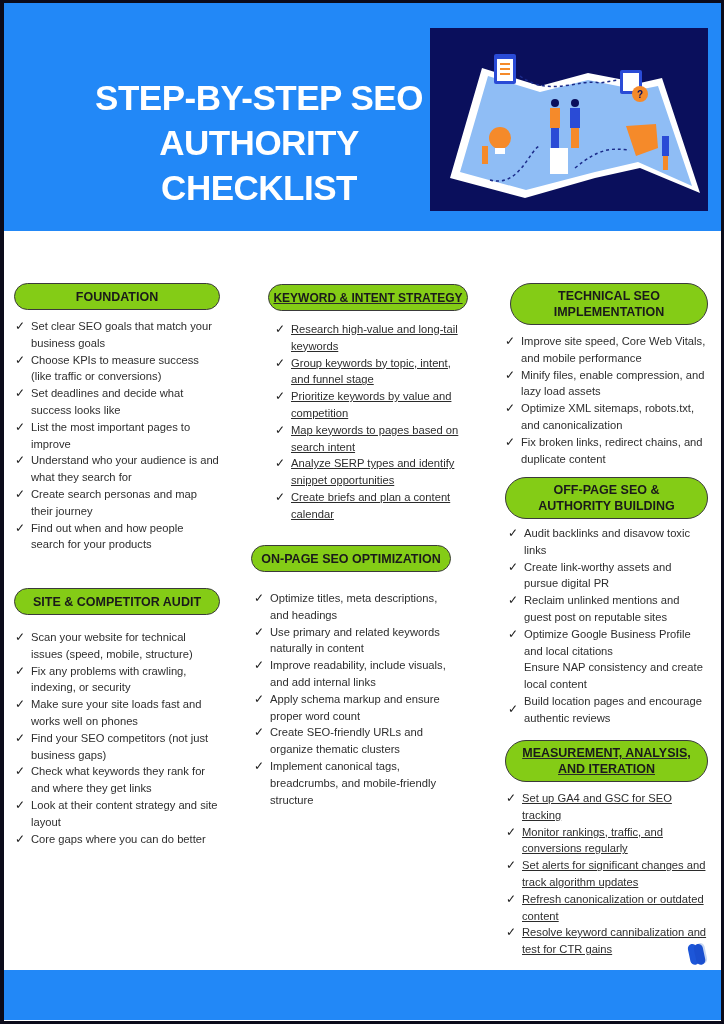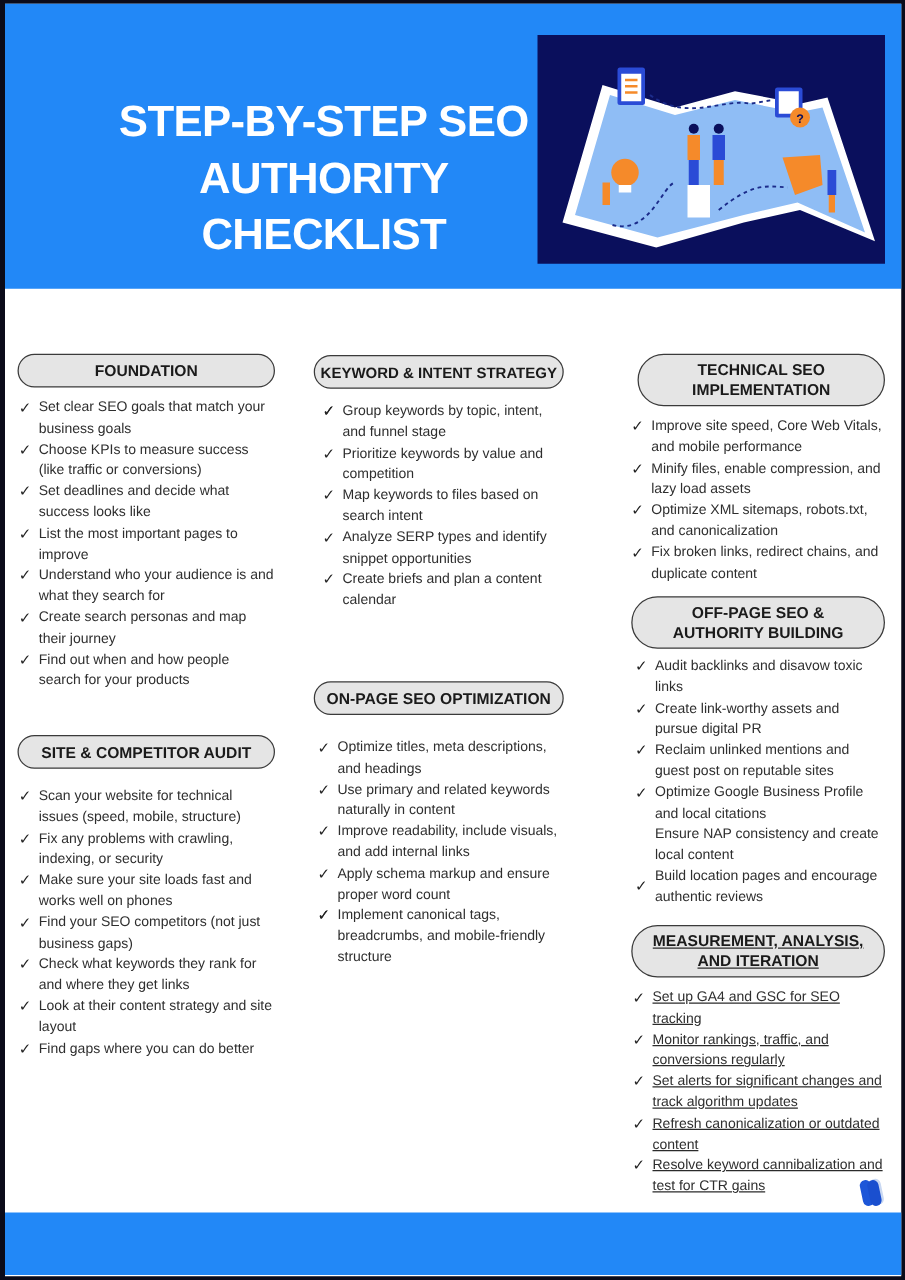--- a/index.html
+++ b/index.html
@@ -27,21 +27,21 @@
     background: #0a0f5c;
   }
 
   .footer {
     position: absolute; left: 4px; top: 970px; width: 717px; height: 50px;
     background: #2288f7;
   }
 
   .col { position: absolute; }
   .pill {
-    border: 1.5px solid #3a3a3a; border-radius: 22px; background: #e5e5e5;
+    border: 1.5px solid #3a3a3a; border-radius: 22px; background: #84cc16;
     font-weight: bold; font-size: 12.5px; color: #1a1a1a; text-align: center;
     display: flex; align-items: center; justify-content: center; line-height: 16px;
     padding: 0 8px;
   }
   ul.list { list-style: none; margin-top: 8px; }
   ul.list li {
     position: relative; padding-left: 17px; font-size: 11.2px; line-height: 16.8px;
     color: #2e2e2e; margin-bottom: 0;
   }
   ul.list li .check {
@@ -110,44 +110,44 @@
 
 <div class="col" style="left:14px; top:588px; width:206px;">
   <div class="pill" style="height:27px;">SITE &amp; COMPETITOR AUDIT</div>
   <ul class="list" style="margin-top:14px;">
     <li><span class="check">✓</span><span>Scan your website for technical issues (speed, mobile, structure)</span></li>
     <li><span class="check">✓</span><span>Fix any problems with crawling, indexing, or security</span></li>
     <li><span class="check">✓</span><span>Make sure your site loads fast and works well on phones</span></li>
     <li><span class="check">✓</span><span>Find your SEO competitors (not just business gaps)</span></li>
     <li><span class="check">✓</span><span>Check what keywords they rank for and where they get links</span></li>
     <li><span class="check">✓</span><span>Look at their content strategy and site layout</span></li>
-    <li><span class="check">✓</span><span>Find gaps where you can do better</span></li>
+    <li><span class="check">✓</span><span>Core gaps where you can do better</span></li>
   </ul>
 </div>
 
-<div class="col" style="left:251px; top:284px; width:200px;">
+<div class="col" style="left:268px; top:284px; width:200px;text-decoration:underline;">
   <div class="pill" style="height:27px; font-size:12px; padding:0 4px;">KEYWORD &amp; INTENT STRATEGY</div>
   <ul class="list" style="margin-top:10px; padding-left:6px;">
-    <li><span class="check">✓</span></li>
+    <li><span class="check">✓</span><span>Research high-value and long-tail keywords</span></li>
     <li><span class="check">✓</span><span>Group keywords by topic, intent, and funnel stage</span></li>
     <li><span class="check">✓</span><span>Prioritize keywords by value and competition</span></li>
-    <li><span class="check">✓</span><span>Map keywords to files based on search intent</span></li>
+    <li><span class="check">✓</span><span>Map keywords to pages based on search intent</span></li>
     <li><span class="check">✓</span><span>Analyze SERP types and identify snippet opportunities</span></li>
     <li><span class="check">✓</span><span>Create briefs and plan a content calendar</span></li>
   </ul>
 </div>
 
 <div class="col" style="left:251px; top:545px; width:200px;">
   <div class="pill" style="height:27px;text-align:right;">ON-PAGE SEO OPTIMIZATION</div>
   <ul class="list" style="margin-top:18px; padding-left:2px;">
     <li><span class="check">✓</span><span>Optimize titles, meta descriptions, and headings</span></li>
     <li><span class="check">✓</span><span>Use primary and related keywords naturally in content</span></li>
     <li><span class="check">✓</span><span>Improve readability, include visuals, and add internal links</span></li>
     <li><span class="check">✓</span><span>Apply schema markup and ensure proper word count</span></li>
-    <li><span class="check">✓</span></li>
+    <li><span class="check">✓</span><span>Create SEO-friendly URLs and organize thematic clusters</span></li>
     <li><span class="check">✓</span><span>Implement canonical tags, breadcrumbs, and mobile-friendly structure</span></li>
   </ul>
 </div>
 
 <div class="col" style="left:510px; top:283px; width:198px;">
   <div class="pill" style="height:42px; padding:12px 20px;">TECHNICAL SEO IMPLEMENTATION</div>
   <ul class="list" style="margin-top:8px; padding-left:0; margin-left:-6px;">
     <li><span class="check">✓</span><span>Improve site speed, Core Web Vitals, and mobile performance</span></li>
     <li><span class="check">✓</span><span>Minify files, enable compression, and lazy load assets</span></li>
     <li><span class="check">✓</span><span>Optimize XML sitemaps, robots.txt, and canonicalization</span></li>

